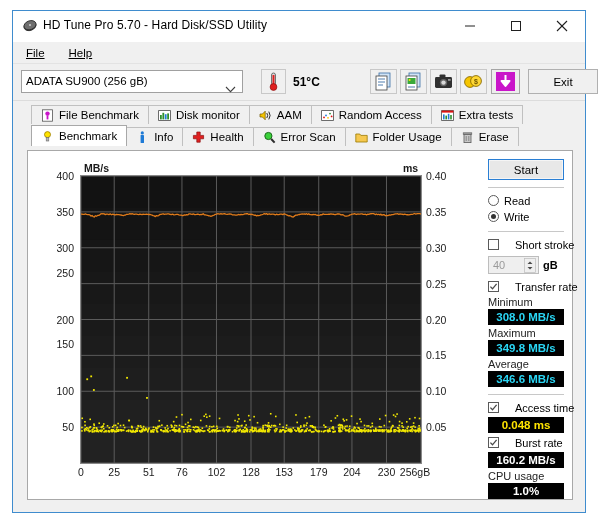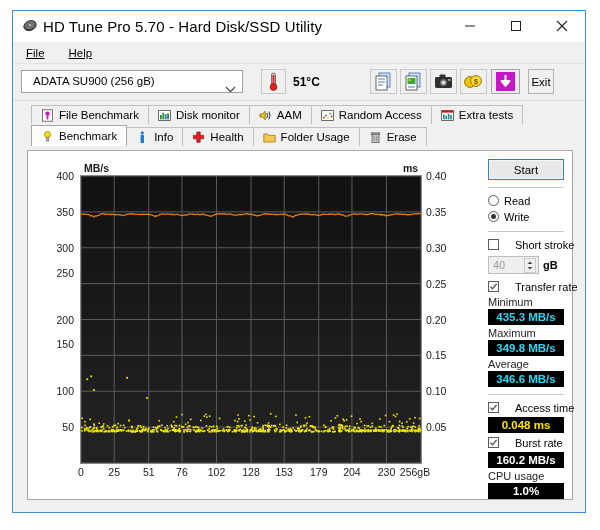--- a/index.html
+++ b/index.html
@@ -20,21 +20,21 @@
     box-shadow:0 0 0 1px rgba(255,255,255,0.6);
   }
   #titlebar{
     height:30px;background:#ffffff;position:relative;
     border-bottom:1px solid #ffffff;
   }
   #app-icon{
     position:absolute;left:10px;top:8px;width:14px;height:14px;
   }
   #title-text{
-    position:absolute;left:30px;top:7px;font-size:15px;color:#000;
+    position:absolute;left:30px;top:7px;font-size:12px;color:#000;
     white-space:nowrap;letter-spacing:0.1px;
   }
   .wbtn{
     position:absolute;top:0;width:46px;height:29px;background:#ffffff;
     border:none;padding:0;cursor:default;
   }
   .wbtn svg{display:block;margin:0 auto;}
   #btn-min{right:92px;}
   #btn-max{right:46px;}
   #btn-close{right:0px;}
@@ -49,42 +49,42 @@
   .menu-item u{text-decoration:underline;}
 
   
   #toolbar{
     height:36px;background:#f0f0f0;position:relative;
     border-bottom:1px solid #dcdcdc;
   }
   #drive-select{
     position:absolute;left:8px;top:6px;width:222px;height:23px;
     background:#ffffff;border:1px solid #a0a0a0;box-sizing:border-box;
-    font-size:11.5px;line-height:21px;padding-left:11px;color:#000;
+    font-size:11.5px;line-height:21px;padding-left:4px;color:#000;
     cursor:default;
   }
   #drive-chevron{
     position:absolute;right:6px;top:8px;
   }
   #temp-box{
     position:absolute;left:248px;top:5px;width:25px;height:25px;
     background:#f0f0f0;border:1px solid #c8c8c8;box-sizing:border-box;
   }
   #temp-val{
     position:absolute;left:280px;top:11px;font-size:12px;font-weight:bold;color:#000;
   }
   .tbtn{
     position:absolute;top:5px;width:27px;height:25px;
     background:#f0f0f0;border:1px solid #c8c8c8;box-sizing:border-box;
     cursor:default;
   }
   #tb1{left:357px;} #tb2{left:387px;} #tb3{left:417px;} #tb4{left:447px;}
   #tb5{left:478px;width:29px;border:1px solid #a5a5a5;background:#ededed;}
   #btn-exit{
-    position:absolute;left:515px;top:5px;width:26px;height:25px;
+    position:absolute;left:515px;top:5px;width:70px;height:25px;
     background:#f0f0f0;border:1px solid #b0b0b0;box-sizing:border-box;
     font-size:11.5px;color:#000;cursor:default;
     display:flex;align-items:center;justify-content:center;
   }
 
   
   #tabstrip{background:#f0f0f0;padding:3px 0 0 0;position:relative;height:42px;}
   .tabrow{display:flex;padding-left:18px;height:20px;align-items:flex-end;}
   .tab{
     height:19px;display:flex;align-items:center;gap:5px;
@@ -338,20 +338,29 @@
         </span>
         <span>Info</span>
       </div>
       <div class="tab">
         <span class="ticon">
           <svg width="13" height="13" viewBox="0 0 13 13">
               <path d="M4.8 1 h3.4 v3.4 h3.4 v3.4 h-3.4 v3.4 h-3.4 v-3.4 h-3.4 v-3.4 h3.4 z" fill="#e02020" stroke="#8a1010" stroke-width="0.7"></path>
             </svg>
         </span>
         <span>Health</span>
+      </div>
+      <div class="tab">
+        <span class="ticon">
+          <svg width="13" height="13" viewBox="0 0 13 13">
+              <circle cx="5.4" cy="5" r="3.6" fill="#3ad13a" stroke="#1b6a1b" stroke-width="1"></circle>
+              <line x1="8.2" y1="8" x2="11.6" y2="11.6" stroke="#2b2b2b" stroke-width="2"></line>
+            </svg>
+        </span>
+        <span>Error Scan</span>
       </div>
       <div class="tab">
         <span class="ticon">
           <svg width="13" height="13" viewBox="0 0 13 13">
               <path d="M0.8 3 h4 l1 1.4 h6.4 v6.6 h-11.4 z" fill="#f6c84f" stroke="#9a7a00" stroke-width="0.8"></path>
             </svg>
         </span>
         <span>Folder Usage</span>
       </div>
       <div class="tab">
@@ -1249,21 +1258,21 @@
         <span class="chk on">
           <svg width="9" height="9" viewBox="0 0 9 9">
               <path d="M1.4 4.6 L3.5 6.8 L7.6 1.8" fill="none" stroke="#4a4a4a" stroke-width="1.3"></path>
             </svg>
         </span>
         <span class="lbl">Transfer rate</span>
       </div>
 
       <div class="stat-name">Minimum</div>
       <div class="stat-box">
-        <span class="cyan">435.3 MB/s</span>
+        <span class="cyan">308.0 MB/s</span>
       </div>
 
       <div class="stat-name">Maximum</div>
       <div class="stat-box">
         <span class="cyan">349.8 MB/s</span>
       </div>
 
       <div class="stat-name">Average</div>
       <div class="stat-box">
         <span class="cyan">346.6 MB/s</span>

